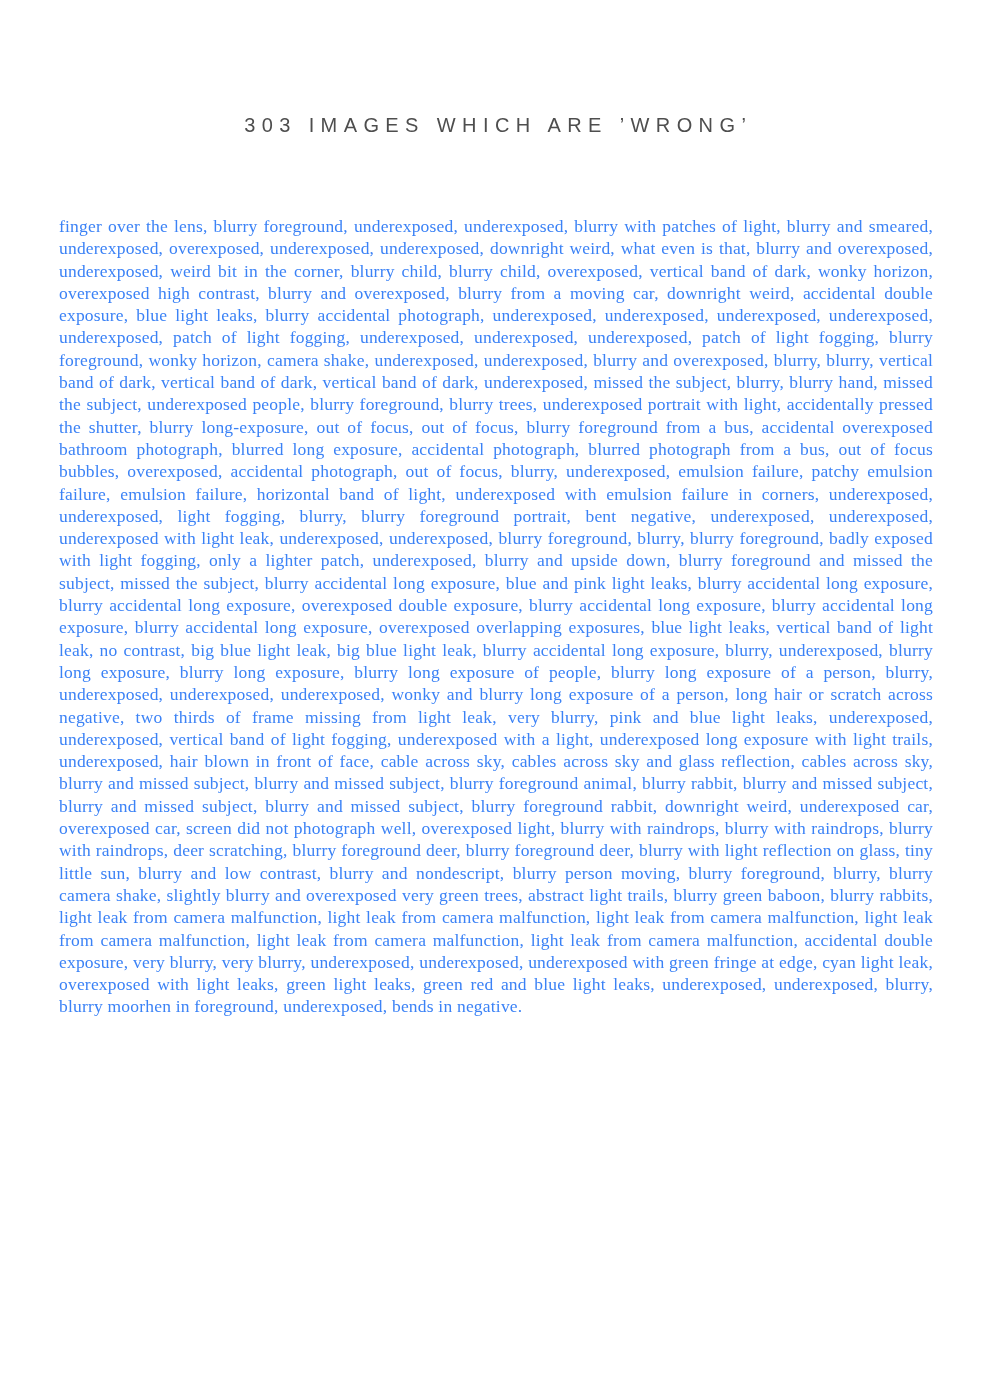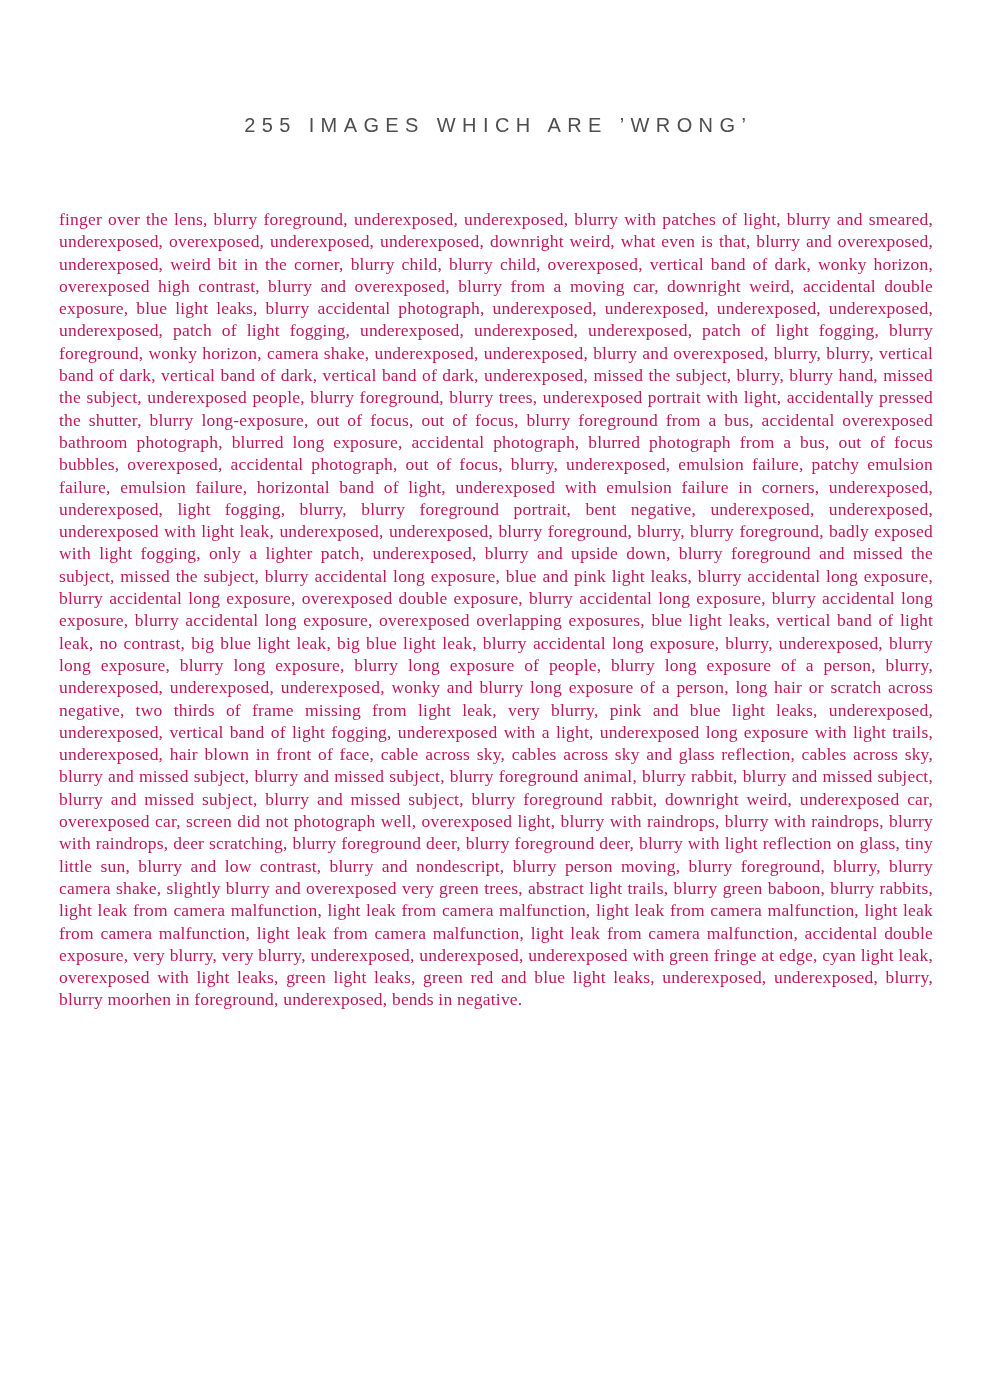--- a/index.html
+++ b/index.html
@@ -24,30 +24,30 @@
       text-align: center;
       font-family: "Liberation Sans", sans-serif;
       font-weight: 400;
       font-size: 20px;
       letter-spacing: 0.32em;
       text-indent: 0.32em; 
       color: #4e4e4e;
     }
     .body-paragraph {
       position: absolute;
-      top: 208px;
+      top: 215px;
       left: 59px;
       width: 874px;
       margin: 0;
       font-size: 17.5px;
       line-height: 22.3px;
       letter-spacing: 0.2px;
       text-align: justify;
-      color: #be185d;
+      color: #3b82f6;
     }
   </style>
 </head>
 <body>
 
 <div class="page">
-  <h1 class="title">255 IMAGES WHICH ARE ’WRONG’</h1>
+  <h1 class="title">303 IMAGES WHICH ARE ’WRONG’</h1>
   <p class="body-paragraph">finger over the lens, blurry foreground, underexposed, underexposed, blurry with patches of light, blurry and smeared, underexposed, overexposed, underexposed, underexposed, downright weird, what even is that, blurry and overexposed, underexposed, weird bit in the corner, blurry child, blurry child, overexposed, vertical band of dark, wonky horizon, overexposed high contrast, blurry and overexposed, blurry from a moving car, downright weird, accidental double exposure, blue light leaks, blurry accidental photograph, underexposed, underexposed, underexposed, underexposed, underexposed, patch of light fogging, underexposed, underexposed, underexposed, patch of light fogging, blurry foreground, wonky horizon, camera shake, underexposed, underexposed, blurry and overexposed, blurry, blurry, vertical band of dark, vertical band of dark, vertical band of dark, underexposed, missed the subject, blurry, blurry hand, missed the subject, underexposed people, blurry foreground, blurry trees, underexposed portrait with light, accidentally pressed the shutter, blurry long-exposure, out of focus, out of focus, blurry foreground from a bus, accidental overexposed bathroom photograph, blurred long exposure, accidental photograph, blurred photograph from a bus, out of focus bubbles, overexposed, accidental photograph, out of focus, blurry, underexposed, emulsion failure, patchy emulsion failure, emulsion failure, horizontal band of light, underexposed with emulsion failure in corners, underexposed, underexposed, light fogging, blurry, blurry foreground portrait, bent negative, underexposed, underexposed, underexposed with light leak, underexposed, underexposed, blurry foreground, blurry, blurry foreground, badly exposed with light fogging, only a lighter patch, underexposed, blurry and upside down, blurry foreground and missed the subject, missed the subject, blurry accidental long exposure, blue and pink light leaks, blurry accidental long exposure, blurry accidental long exposure, overexposed double exposure, blurry accidental long exposure, blurry accidental long exposure, blurry accidental long exposure, overexposed overlapping exposures, blue light leaks, vertical band of light leak, no contrast, big blue light leak, big blue light leak, blurry accidental long exposure, blurry, underexposed, blurry long exposure, blurry long exposure, blurry long exposure of people, blurry long exposure of a person, blurry, underexposed, underexposed, underexposed, wonky and blurry long exposure of a person, long hair or scratch across negative, two thirds of frame missing from light leak, very blurry, pink and blue light leaks, underexposed, underexposed, vertical band of light fogging, underexposed with a light, underexposed long exposure with light trails, underexposed, hair blown in front of face, cable across sky, cables across sky and glass reflection, cables across sky, blurry and missed subject, blurry and missed subject, blurry foreground animal, blurry rabbit, blurry and missed subject, blurry and missed subject, blurry and missed subject, blurry foreground rabbit, downright weird, underexposed car, overexposed car, screen did not photograph well, overexposed light, blurry with raindrops, blurry with raindrops, blurry with raindrops, deer scratching, blurry foreground deer, blurry foreground deer, blurry with light reflection on glass, tiny little sun, blurry and low contrast, blurry and nondescript, blurry person moving, blurry foreground, blurry, blurry camera shake, slightly blurry and overexposed very green trees, abstract light trails, blurry green baboon, blurry rabbits, light leak from camera malfunction, light leak from camera malfunction, light leak from camera malfunction, light leak from camera malfunction, light leak from camera malfunction, light leak from camera malfunction, accidental double exposure, very blurry, very blurry, underexposed, underexposed, underexposed with green fringe at edge, cyan light leak, overexposed with light leaks, green light leaks, green red and blue light leaks, underexposed, underexposed, blurry, blurry moorhen in foreground, underexposed, bends in negative.</p>
 </div>
 
 </body></html>

